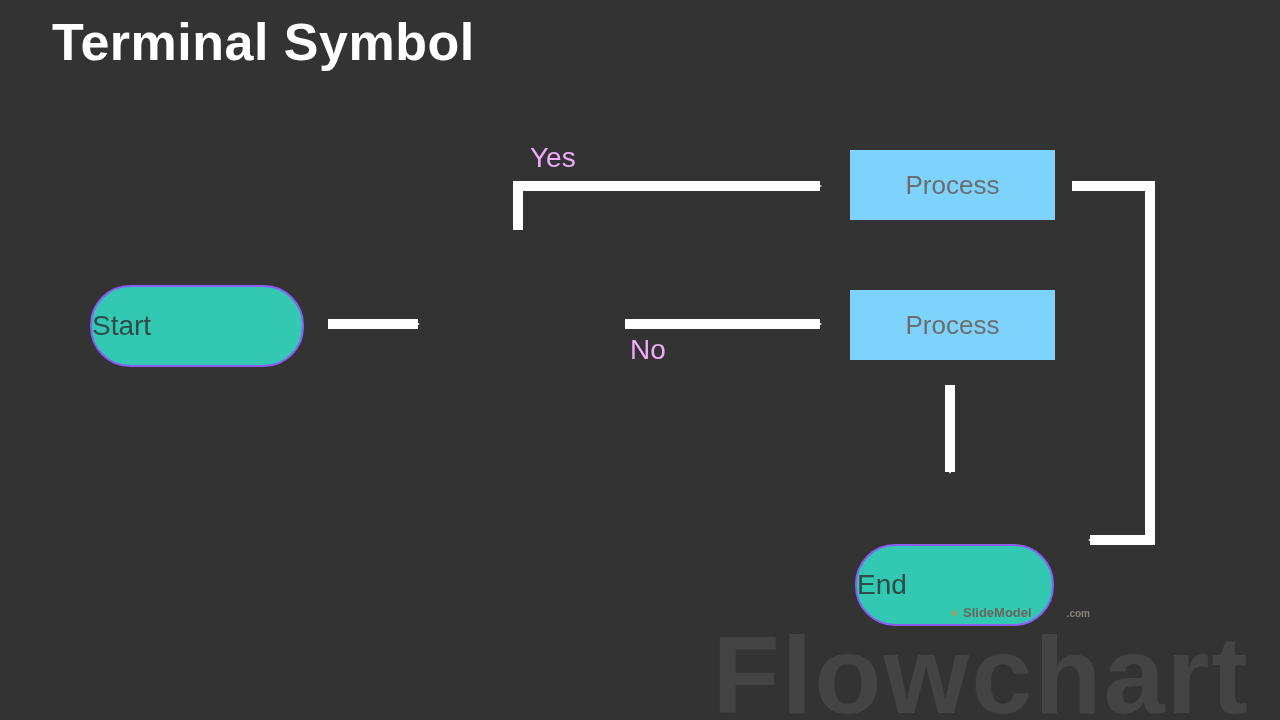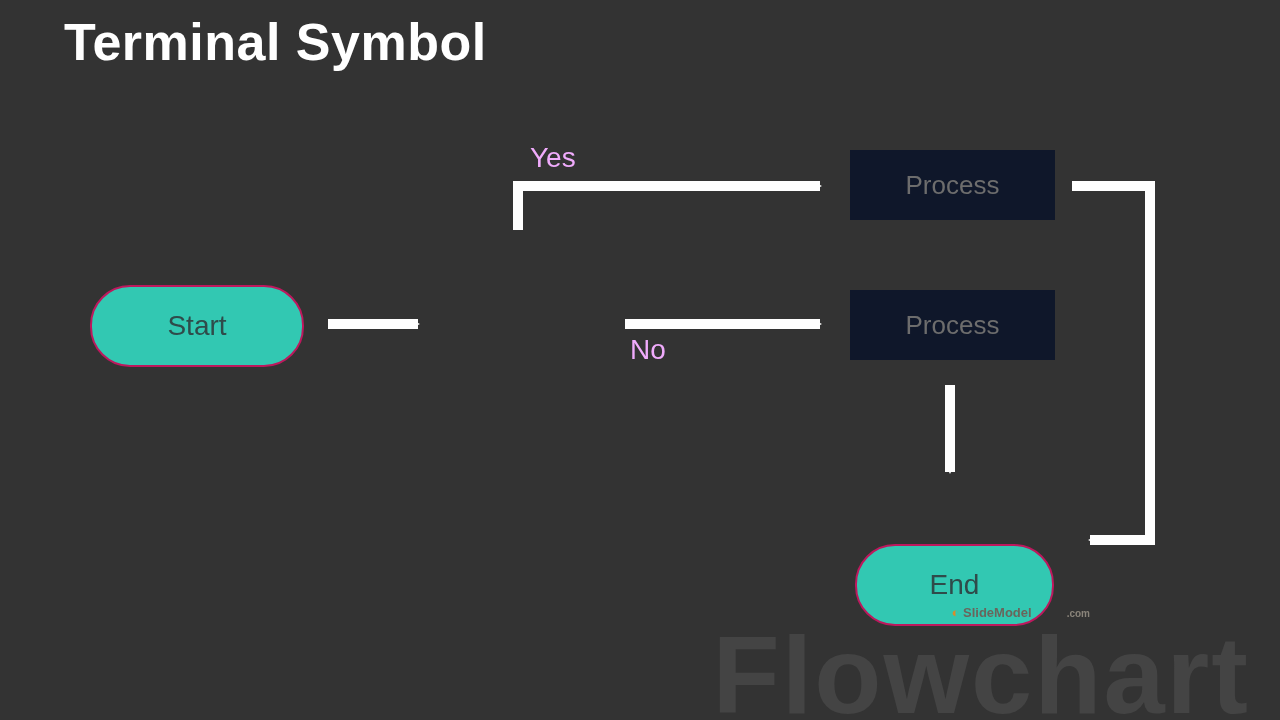--- a/index.html
+++ b/index.html
@@ -1,27 +1,27 @@
 <!DOCTYPE html>
 <html><head>
 <meta charset="utf-8">
 <style>
   html,body{margin:0;padding:0;width:1280px;height:720px;background:#333333;font-family:"Segoe UI",Arial,sans-serif;overflow:hidden;}
   .slide{position:relative;width:1280px;height:720px;}
-  .title{position:absolute;left:64px;top:12px;color:#fff;font-size:52px;font-weight:700;font-family:"Arial Narrow","Segoe UI",sans-serif;letter-spacing:0.5px;}
+  .title{position:absolute;left:52px;top:12px;color:#fff;font-size:52px;font-weight:700;font-family:"Arial Narrow","Segoe UI",sans-serif;letter-spacing:0.5px;}
   
-  .terminal{position:absolute;background:#32c8b2;border:2px solid #be185d;border-radius:40px;display:flex;align-items:center;justify-content:center;color:#2f4b4a;font-size:28px;}
+  .terminal{position:absolute;background:#32c8b2;border:2px solid #8b5cf6;border-radius:40px;display:flex;align-items:center;justify-content:flex-start;color:#2f4b4a;font-size:28px;}
   .start{left:90px;top:285px;width:210px;height:78px;}
   .end{left:855px;top:500px;width:195px;height:78px;margin-top:44px;}
   
   .decision-wrap{position:absolute;left:445px;top:252px;width:144px;height:144px;}
   .decision-shape{width:144px;height:144px;background:#fff;transform:rotate(45deg);border-radius:6px;transform-origin:center;margin-left:0;margin-top:0;}
   .decision-label{position:absolute;left:0;top:0;width:144px;height:144px;display:flex;align-items:center;justify-content:center;color:#4a4a4a;font-size:20px;}
   
-  .process{position:absolute;background:#0f172a;width:205px;height:70px;display:flex;align-items:center;justify-content:center;color:#6d6d6d;font-size:26px;}
+  .process{position:absolute;background:#7dd3fc;width:205px;height:70px;display:flex;align-items:center;justify-content:center;color:#6d6d6d;font-size:26px;}
   .proc1{left:850px;top:150px;}
   .proc2{left:850px;top:290px;}
   
   .branch-label{position:absolute;color:#f0abfc;font-size:28px;}
   .yes{left:530px;top:142px;}
   .no{left:630px;top:334px;}
   
   .watermark{position:absolute;right:30px;bottom:-18px;color:#444;font-size:110px;font-weight:700;font-family:"Arial Narrow",Arial,sans-serif;letter-spacing:2px;user-select:none;}
   .slidemodel{position:absolute;right:190px;bottom:100px;color:#6a655c;font-size:13px;font-weight:600;}
   .slidemodel .dot{color:#d98b2b;font-weight:900;}

